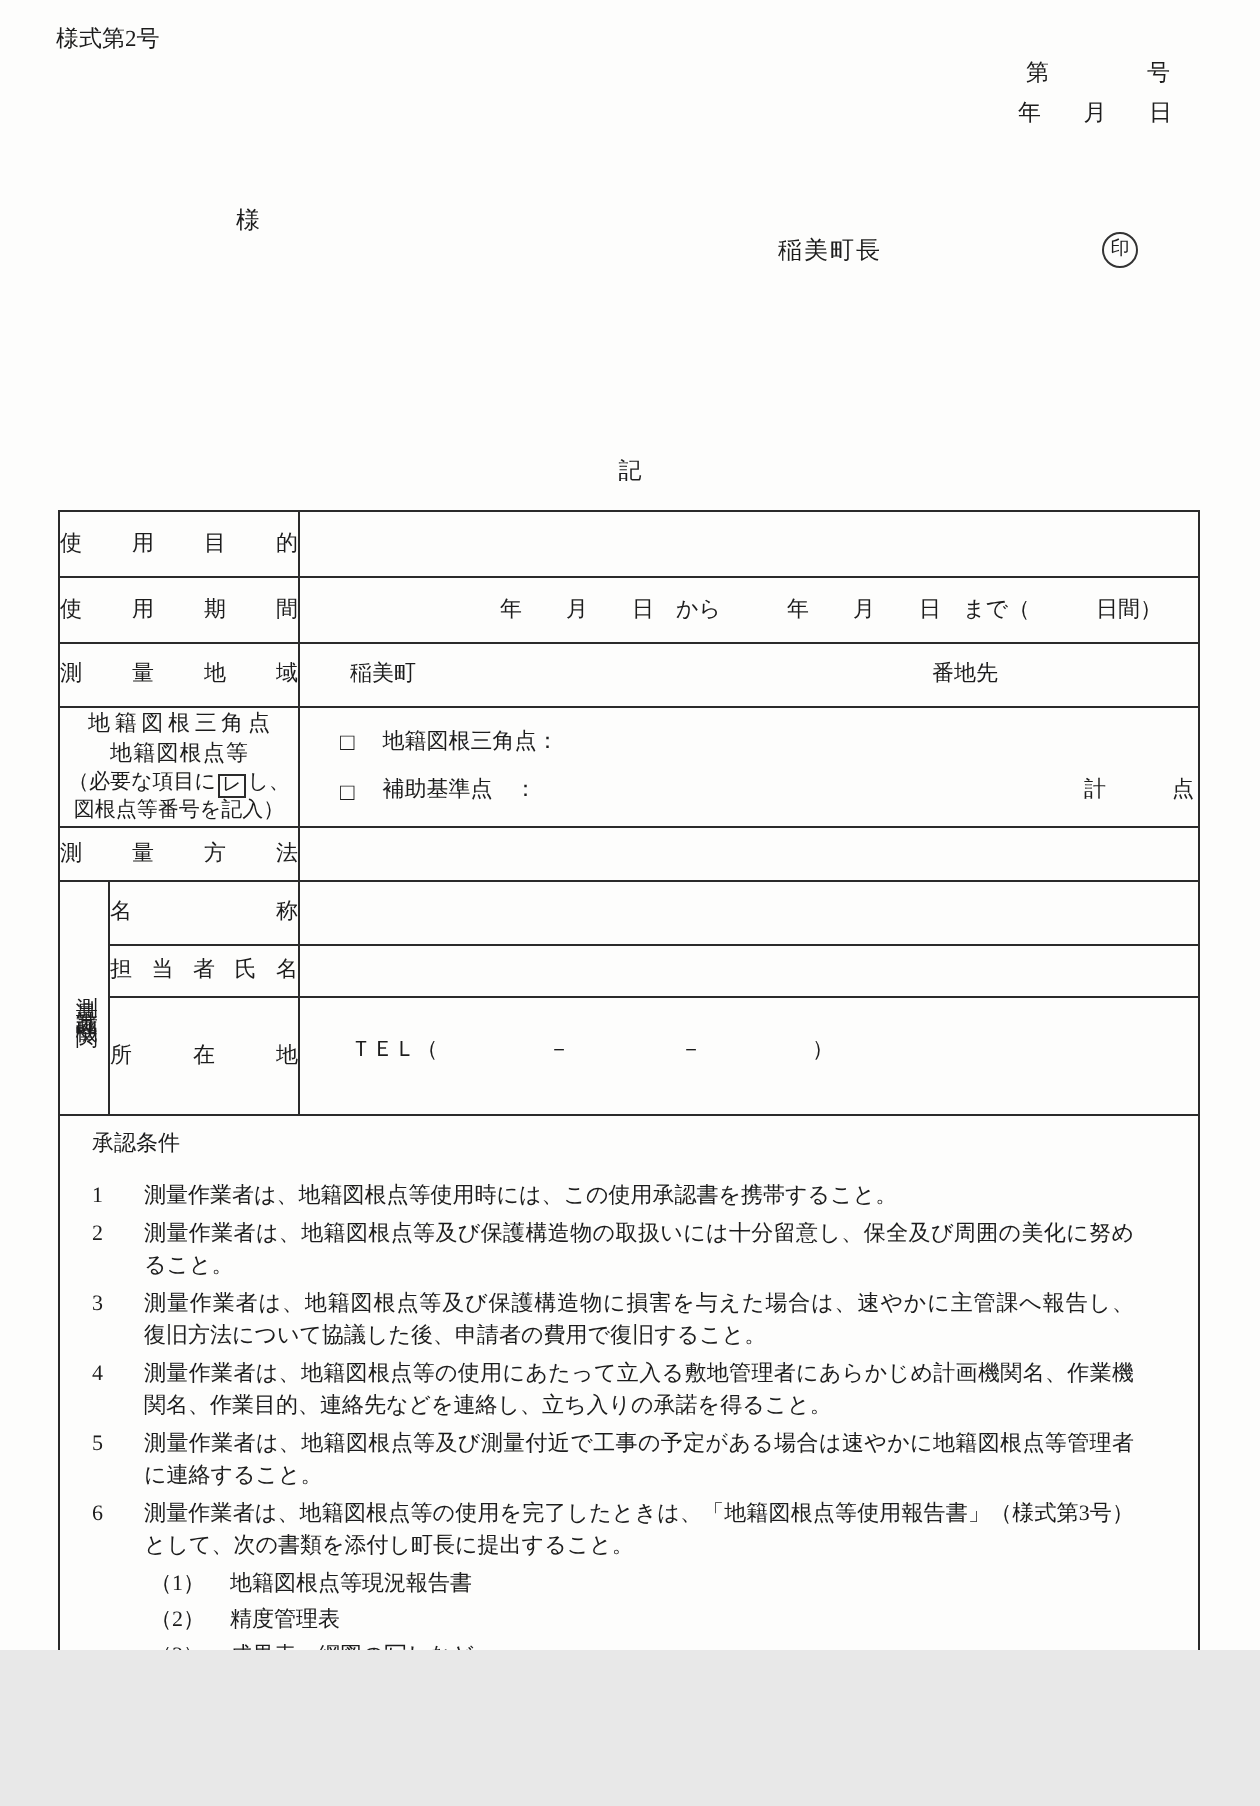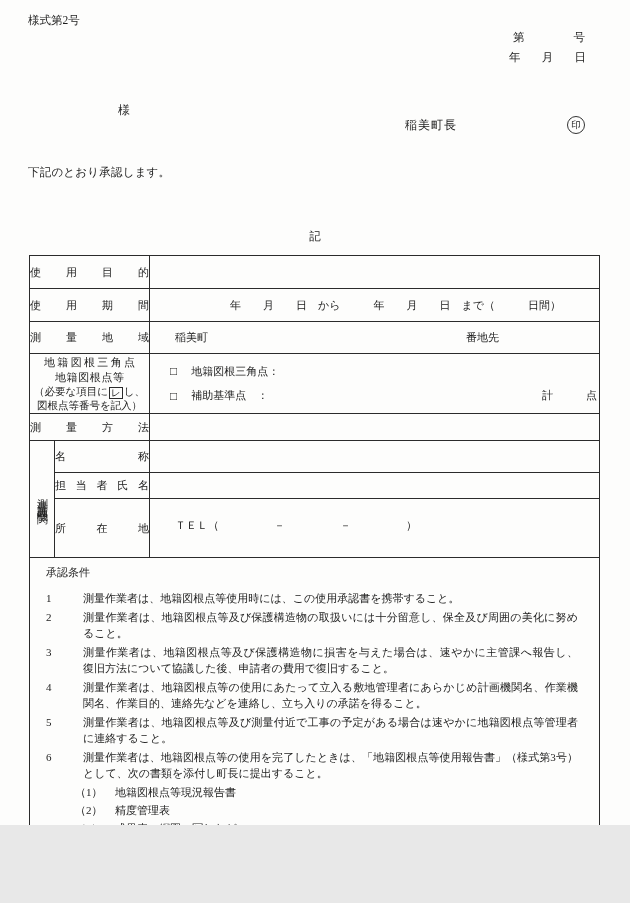--- a/index.html
+++ b/index.html
@@ -10,40 +10,40 @@
     font-size:11px; line-height:1.35;
   }
   .abs { position:absolute; }
 
   
   .form-id { left:28px; top:13px; font-size:11.5px; }
   .doc-no  { left:513px; top:30px; width:72px; display:flex; justify-content:space-between; font-size:11.5px; }
   .date-line { left:509px; top:50px; width:77px; display:flex; justify-content:space-between; font-size:11.5px; }
   .title { left:0; top:77px; width:100%; text-align:center; font-size:12.5px; letter-spacing:0.5px; }
   .sama { left:118px; top:102px; font-size:12px; }
-  .issuer-row { left:405px; top:116px; width:180px; display:flex; align-items:center; justify-content:space-between;gap:29px; }
+  .issuer-row { left:389px; top:116px; width:180px; display:flex; align-items:center; justify-content:space-between;gap:29px; }
   .issuer { font-size:12px; letter-spacing:1px; }
   .seal {
     width:16px; height:16px; border:1px solid #333; border-radius:50%;
     font-size:9.5px; line-height:16px; text-align:center; display:inline-block;
   }
   .body-par { left:28px; top:160px; width:578px; font-size:11.5px; line-height:25px; text-indent:44px; letter-spacing:0.2px; }
   .body-par .l2 { text-indent:0; }
   .ki { left:0; top:229px; width:100%; text-align:center; font-size:11.5px; }
 
   
   table.form { position:absolute; left:29px; top:255px; width:571px; border-collapse:collapse; table-layout:fixed; border:1.5px solid #2b2b2b; }
   table.form td { border:1px solid #2b2b2b; padding:0; vertical-align:middle; font-size:11px; overflow:hidden; }
 
   .lbl { text-align:justify; text-align-last:justify; padding:0 16px; }
   .lbl-name { text-align:justify; text-align-last:justify; padding:0 10px; }
   .lbl-person { text-align:justify; text-align-last:justify; padding:0 4px; }
   .lbl-addr { text-align:justify; text-align-last:justify; padding:0 17px; }
 
-  .period-val { padding-left:80px; }
+  .period-val { padding-left:100px; }
   .area-wrap { display:flex; padding-left:25px; }
   .area-lot { margin-left:auto; margin-right:100px; }
 
   .pts-lbl { padding:2px 0; }
   .pts-lbl .jline1 { text-align:justify; text-align-last:justify; padding:0 14px; line-height:15px; }
   .pts-lbl .jline2 { text-align:justify; text-align-last:justify; padding:0 25px; line-height:15px; }
   .pts-lbl .note { text-align:center; font-size:10.5px; line-height:14px; }
   .check-box { display:inline-block; border:1px solid #2b2b2b; padding:0 1px; line-height:10px; font-size:9.5px; margin:0 1px; vertical-align:-1px; }
 
   .pts-wrap { height:58px; display:flex; flex-direction:column; justify-content:space-evenly; padding-left:20px; }
@@ -55,21 +55,21 @@
   .vert { writing-mode:vertical-rl; text-orientation:upright; letter-spacing:3px; margin:0 auto; }
 
   .tel-td { vertical-align:bottom; }
   .tel-line { padding:0 0 5px 25px; }
 
   .cond-td { vertical-align:top; }
   .cond-wrap { padding:6px 0 0 16px; }
   .cond-head { line-height:16px; margin-bottom:10px; }
   .cond-item { display:flex; line-height:16px; margin-bottom:3px; }
   .cond-num { width:26px; flex:none; }
-  .cond-text { width:495px; flex:none; text-align:justify;margin-left:11px; }
+  .cond-text { width:495px; flex:none; text-align:justify; }
   .cond-subs { margin-left:26px; padding-left:3px; }
   .sub-item { display:flex; line-height:16px; margin-bottom:2px; }
   .sub-num { width:40px; flex:none; }
 </style>
 </head>
 <body>
 
 <div class="page">
 
   <div class="abs form-id">様式第2号</div>
@@ -87,21 +87,20 @@
 
 
   <div class="abs sama">様</div>
 
   <div class="abs issuer-row">
     <span class="issuer">稲美町長</span>
     <span class="seal">印</span>
   </div>
 
   <div class="abs body-par">
-    <div class="l2">下記のとおり承認します。</div>
   </div>
 
   <div class="abs ki">記</div>
 
   <table class="form">
     <colgroup>
         <col style="width:25px">
         <col style="width:95px">
         <col style="width:450px">
       </colgroup>

